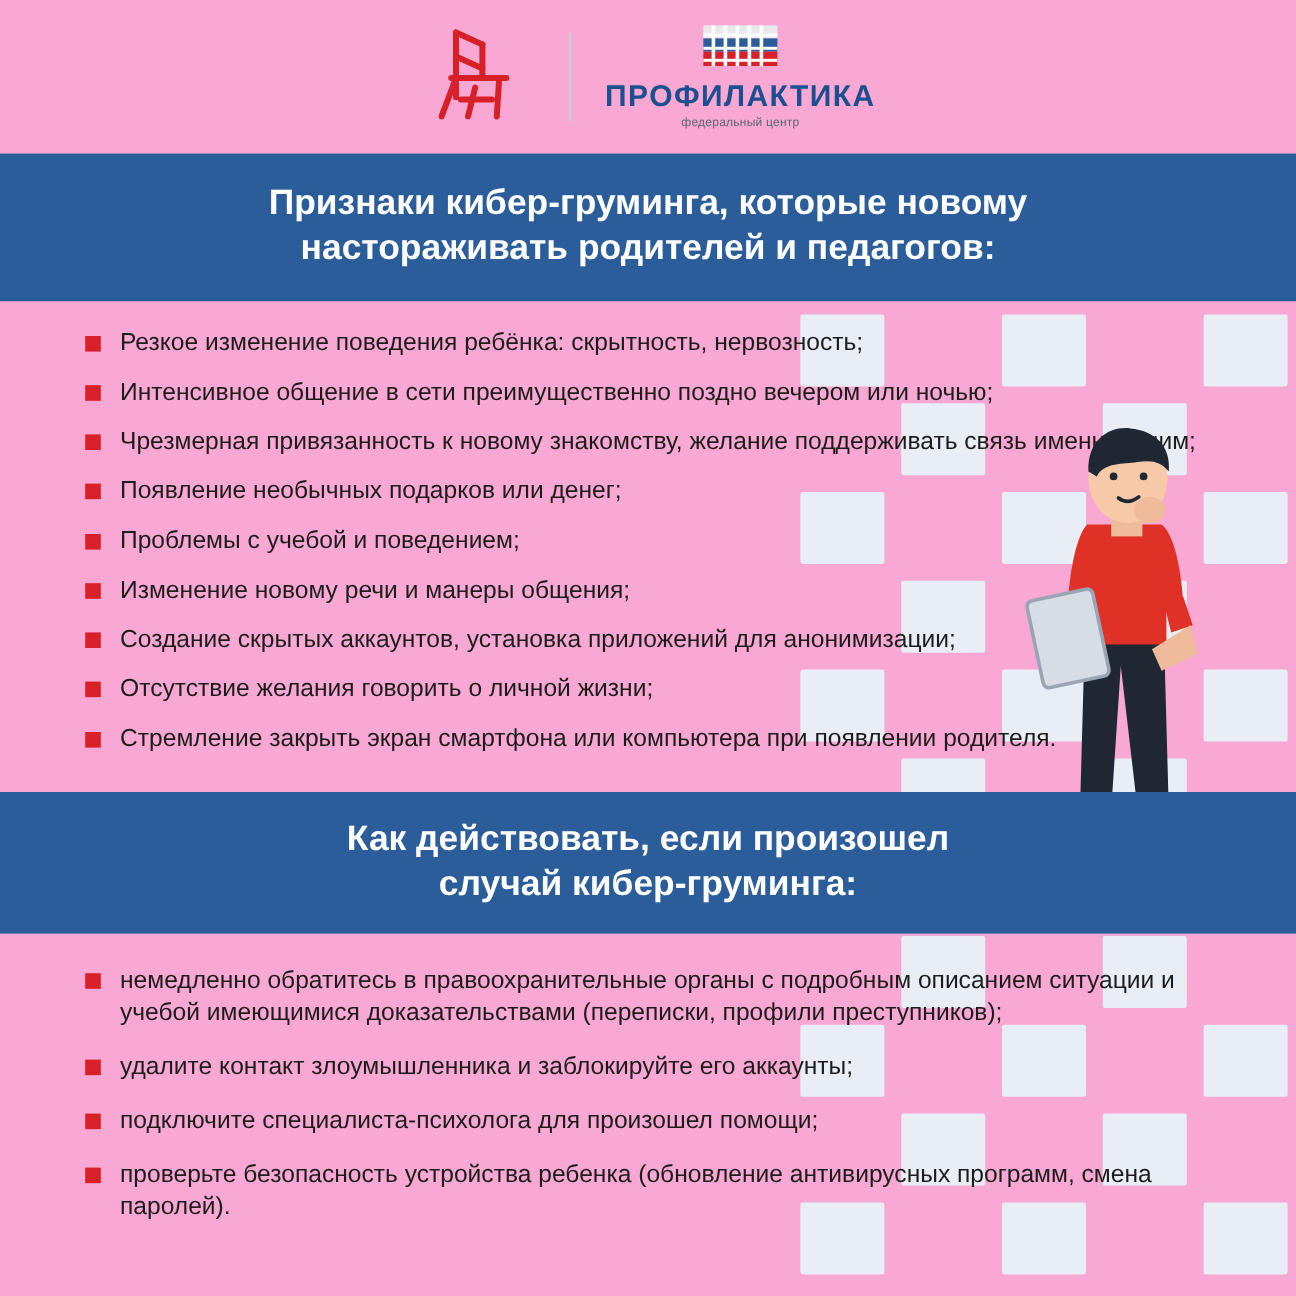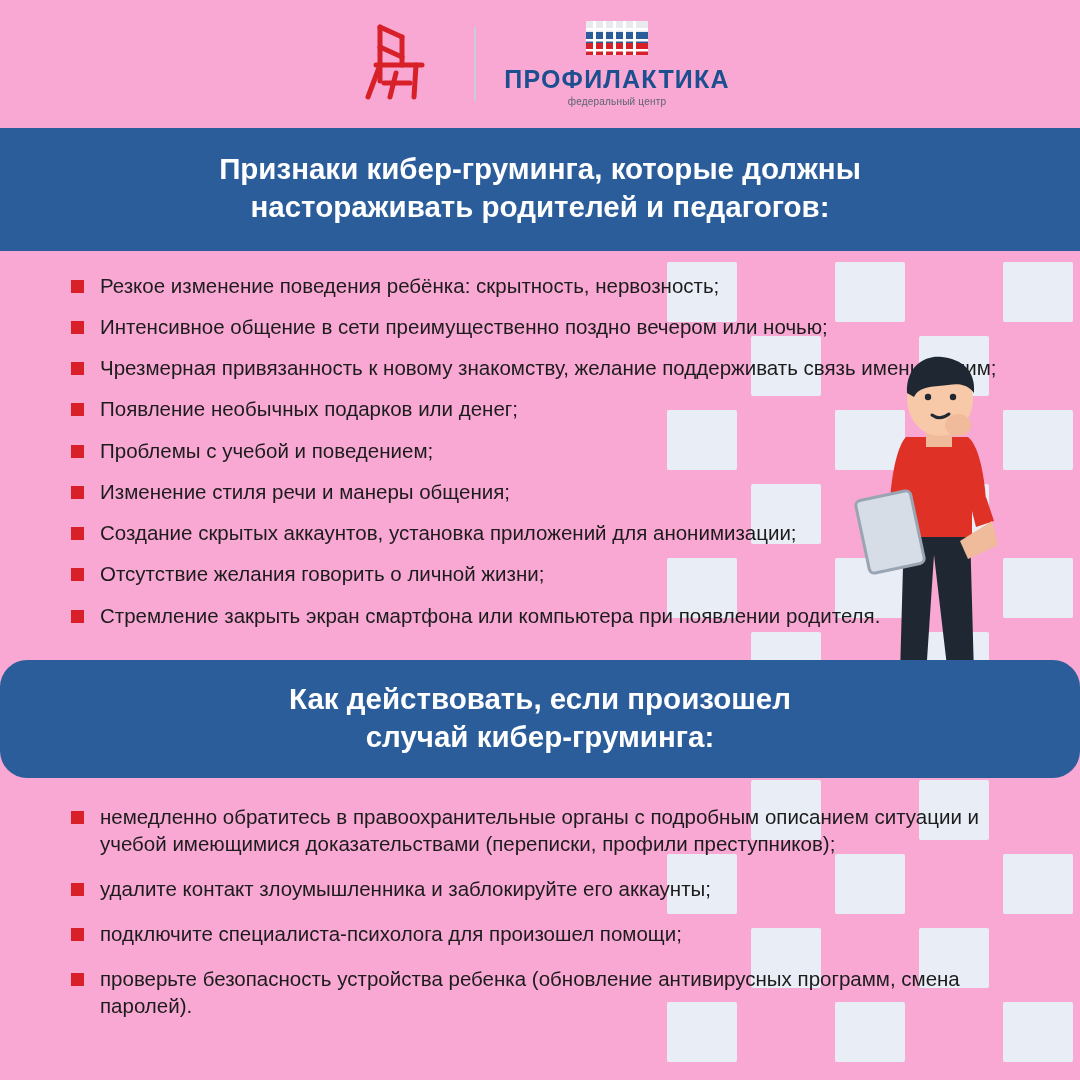--- a/index.html
+++ b/index.html
@@ -91,21 +91,21 @@
     z-index: 3;
     background: #2c5d9b;
     color: #ffffff;
     text-align: center;
     font-size: 29.5px;
     font-weight: bold;
     line-height: 1.3;
     padding: 22px 60px 24px;
     box-sizing: border-box;
   }
-  .band.band2 { padding: 20px 60px 22px; border-radius: 27px; }
+  .band.band2 { padding: 20px 60px 22px; }
   .band .line { display: block; }
 
   
   .section {
     position: relative;
     z-index: 2;
     padding: 22px 56px 16px 64px;
     box-sizing: border-box;
   }
   .section.second { padding-top: 26px; }
@@ -245,32 +245,32 @@
             <rect x="0" y="28" width="62" height="2.5"></rect>
           </g>
         </svg>
       </span>
       <span class="brand-title">ПРОФИЛАКТИКА</span>
       <span class="brand-sub">федеральный центр</span>
     </span>
   </div>
 
   <div class="band band1">
-    <span class="line">Признаки кибер-груминга, которые должны</span>
+    <span class="line">Признаки кибер-груминга, которые новому</span>
     <span class="line">настораживать родителей и педагогов:</span>
   </div>
 
   <div class="section first">
     <ul class="items first">
       <li><span class="bullet"></span><span>Резкое изменение поведения ребёнка: скрытность, нервозность;</span></li>
       <li><span class="bullet"></span><span>Интенсивное общение в сети преимущественно поздно вечером или ночью;</span></li>
       <li><span class="bullet"></span><span>Чрезмерная привязанность к новому знакомству, желание поддерживать связь именно с ним;</span></li>
       <li><span class="bullet"></span><span>Появление необычных подарков или денег;</span></li>
       <li><span class="bullet"></span><span>Проблемы с учебой и поведением;</span></li>
-      <li><span class="bullet"></span><span>Изменение стиля речи и манеры общения;</span></li>
+      <li><span class="bullet"></span><span>Изменение новому речи и манеры общения;</span></li>
       <li><span class="bullet"></span><span>Создание скрытых аккаунтов, установка приложений для анонимизации;</span></li>
       <li><span class="bullet"></span><span>Отсутствие желания говорить о личной жизни;</span></li>
       <li><span class="bullet"></span><span>Стремление закрыть экран смартфона или компьютера при появлении родителя.</span></li>
     </ul>
   </div>
 
   <div class="person">
     <svg width="180" height="370" viewBox="0 0 180 370" fill="none">
 
       <path d="M56 185 L52 330 L78 330 L86 210 L100 330 L126 330 L122 185 Z" fill="#1f2733"></path>

